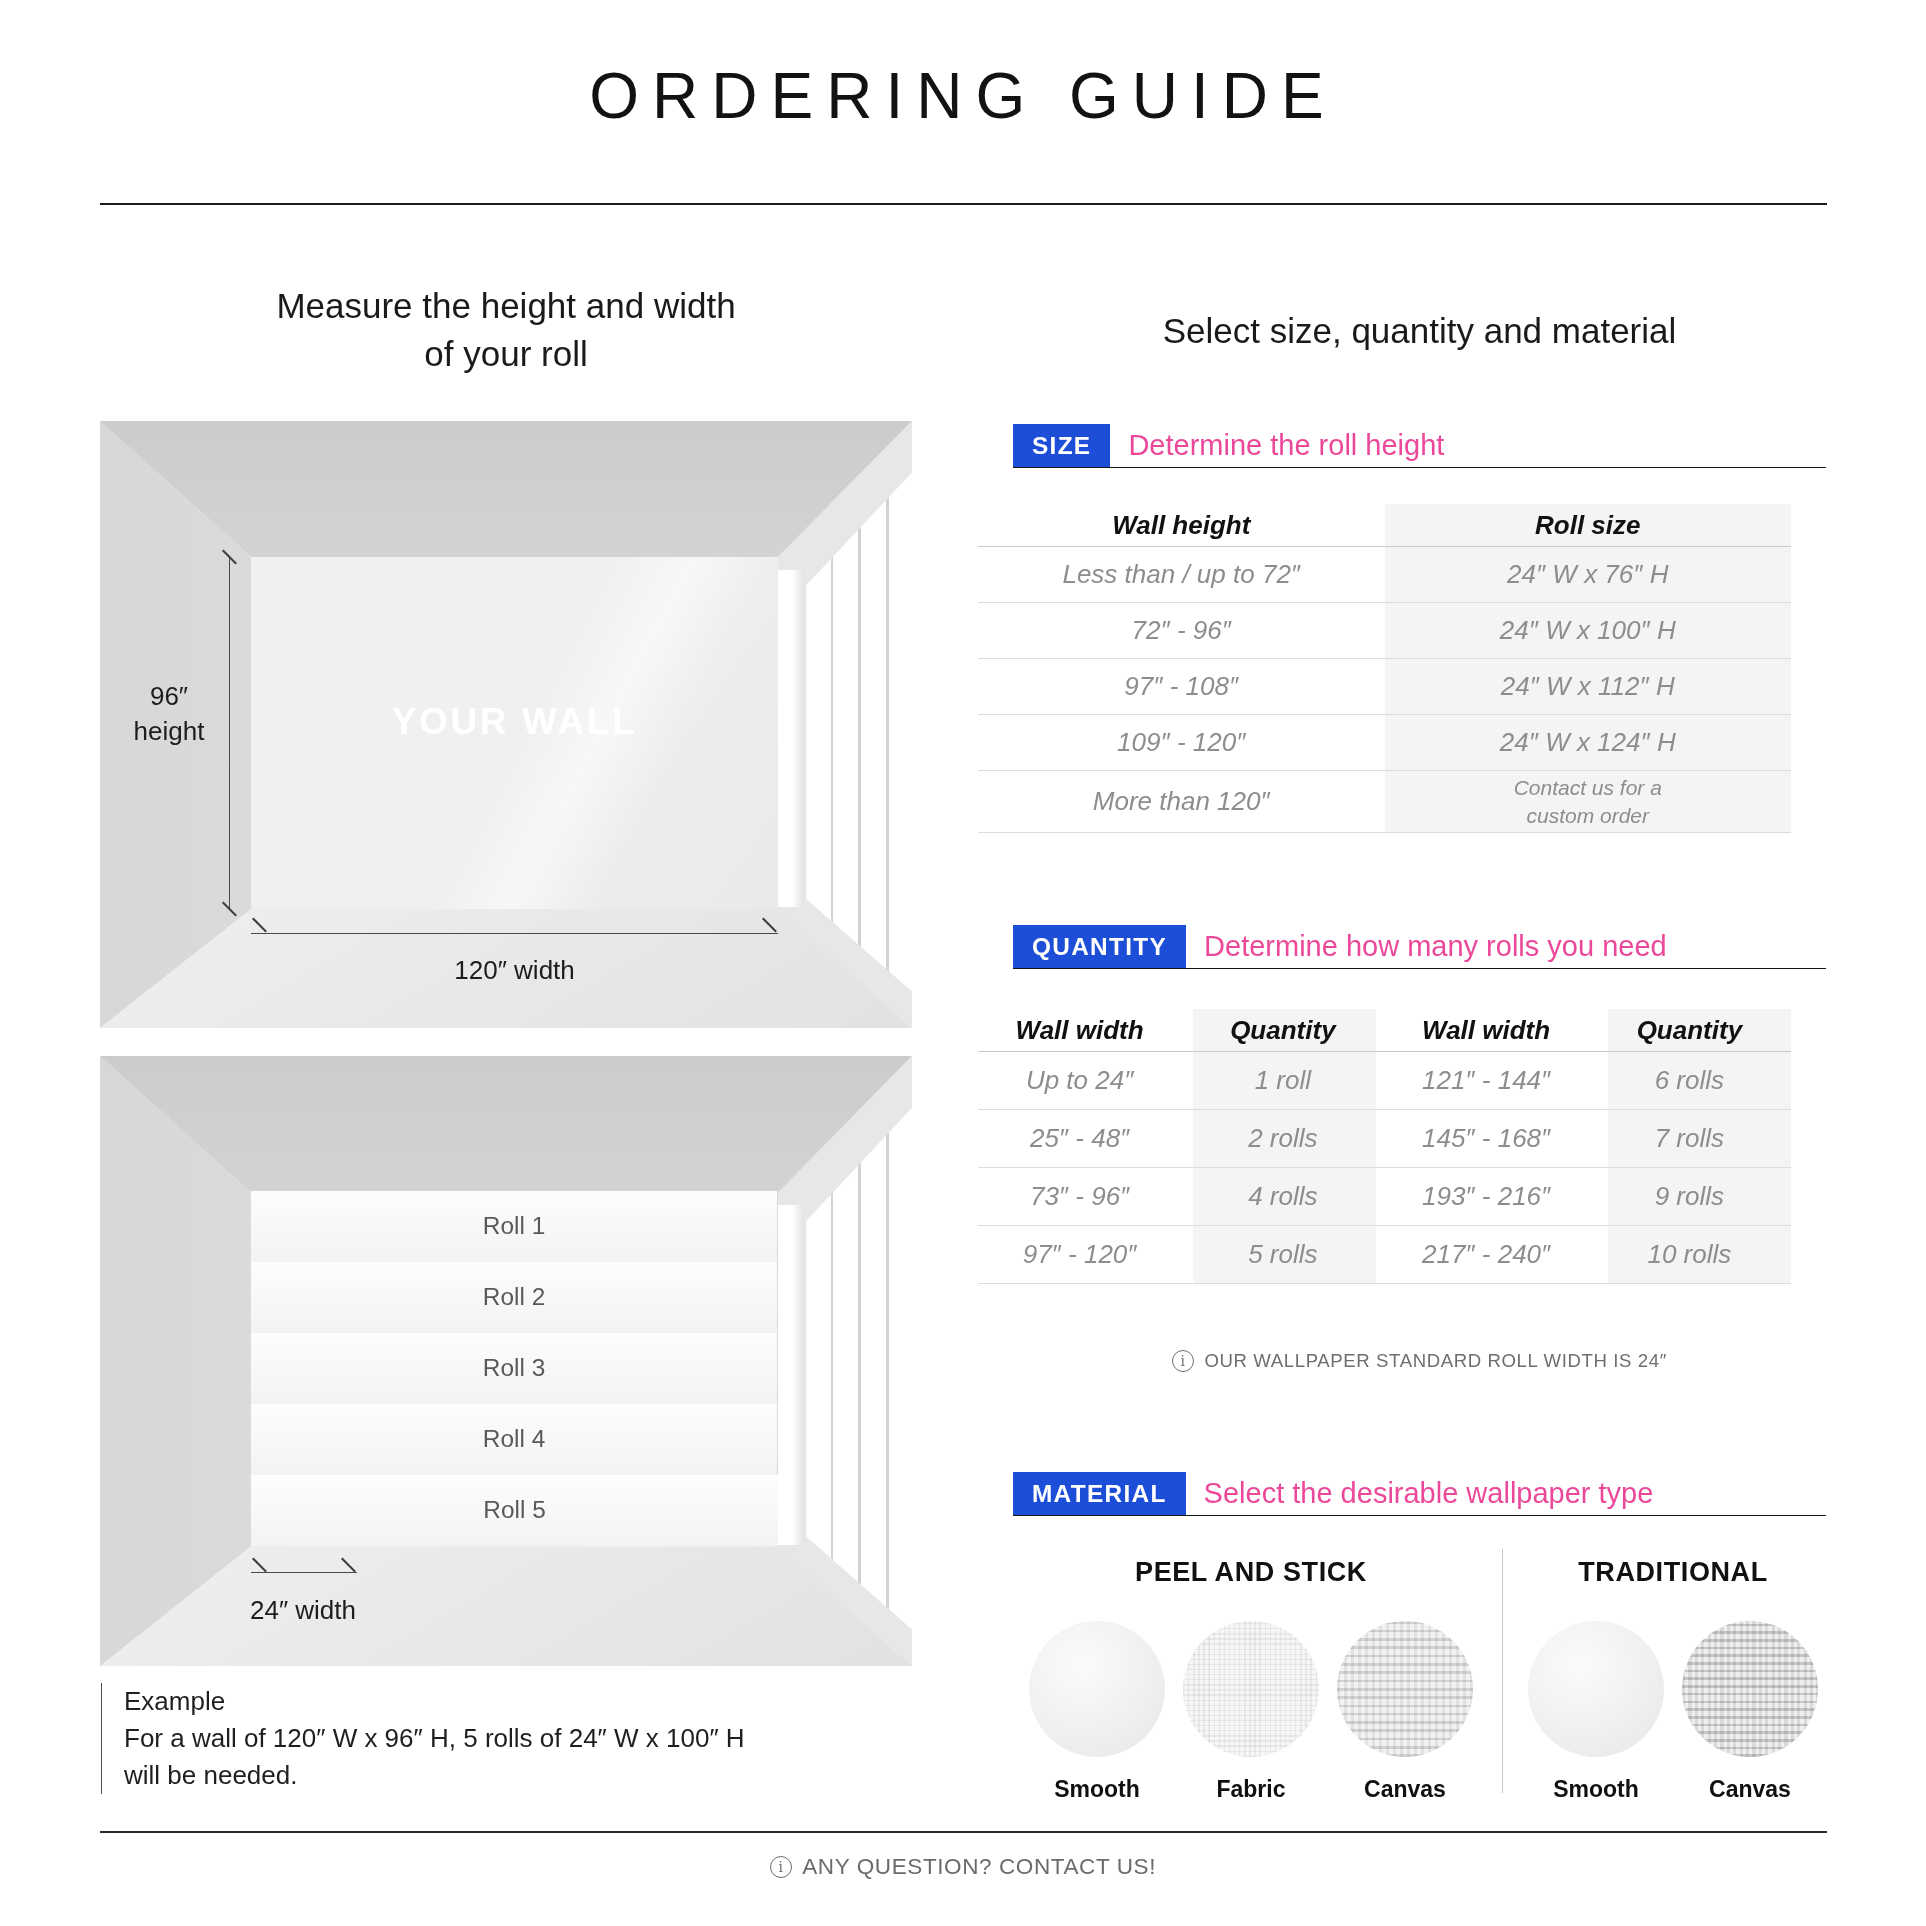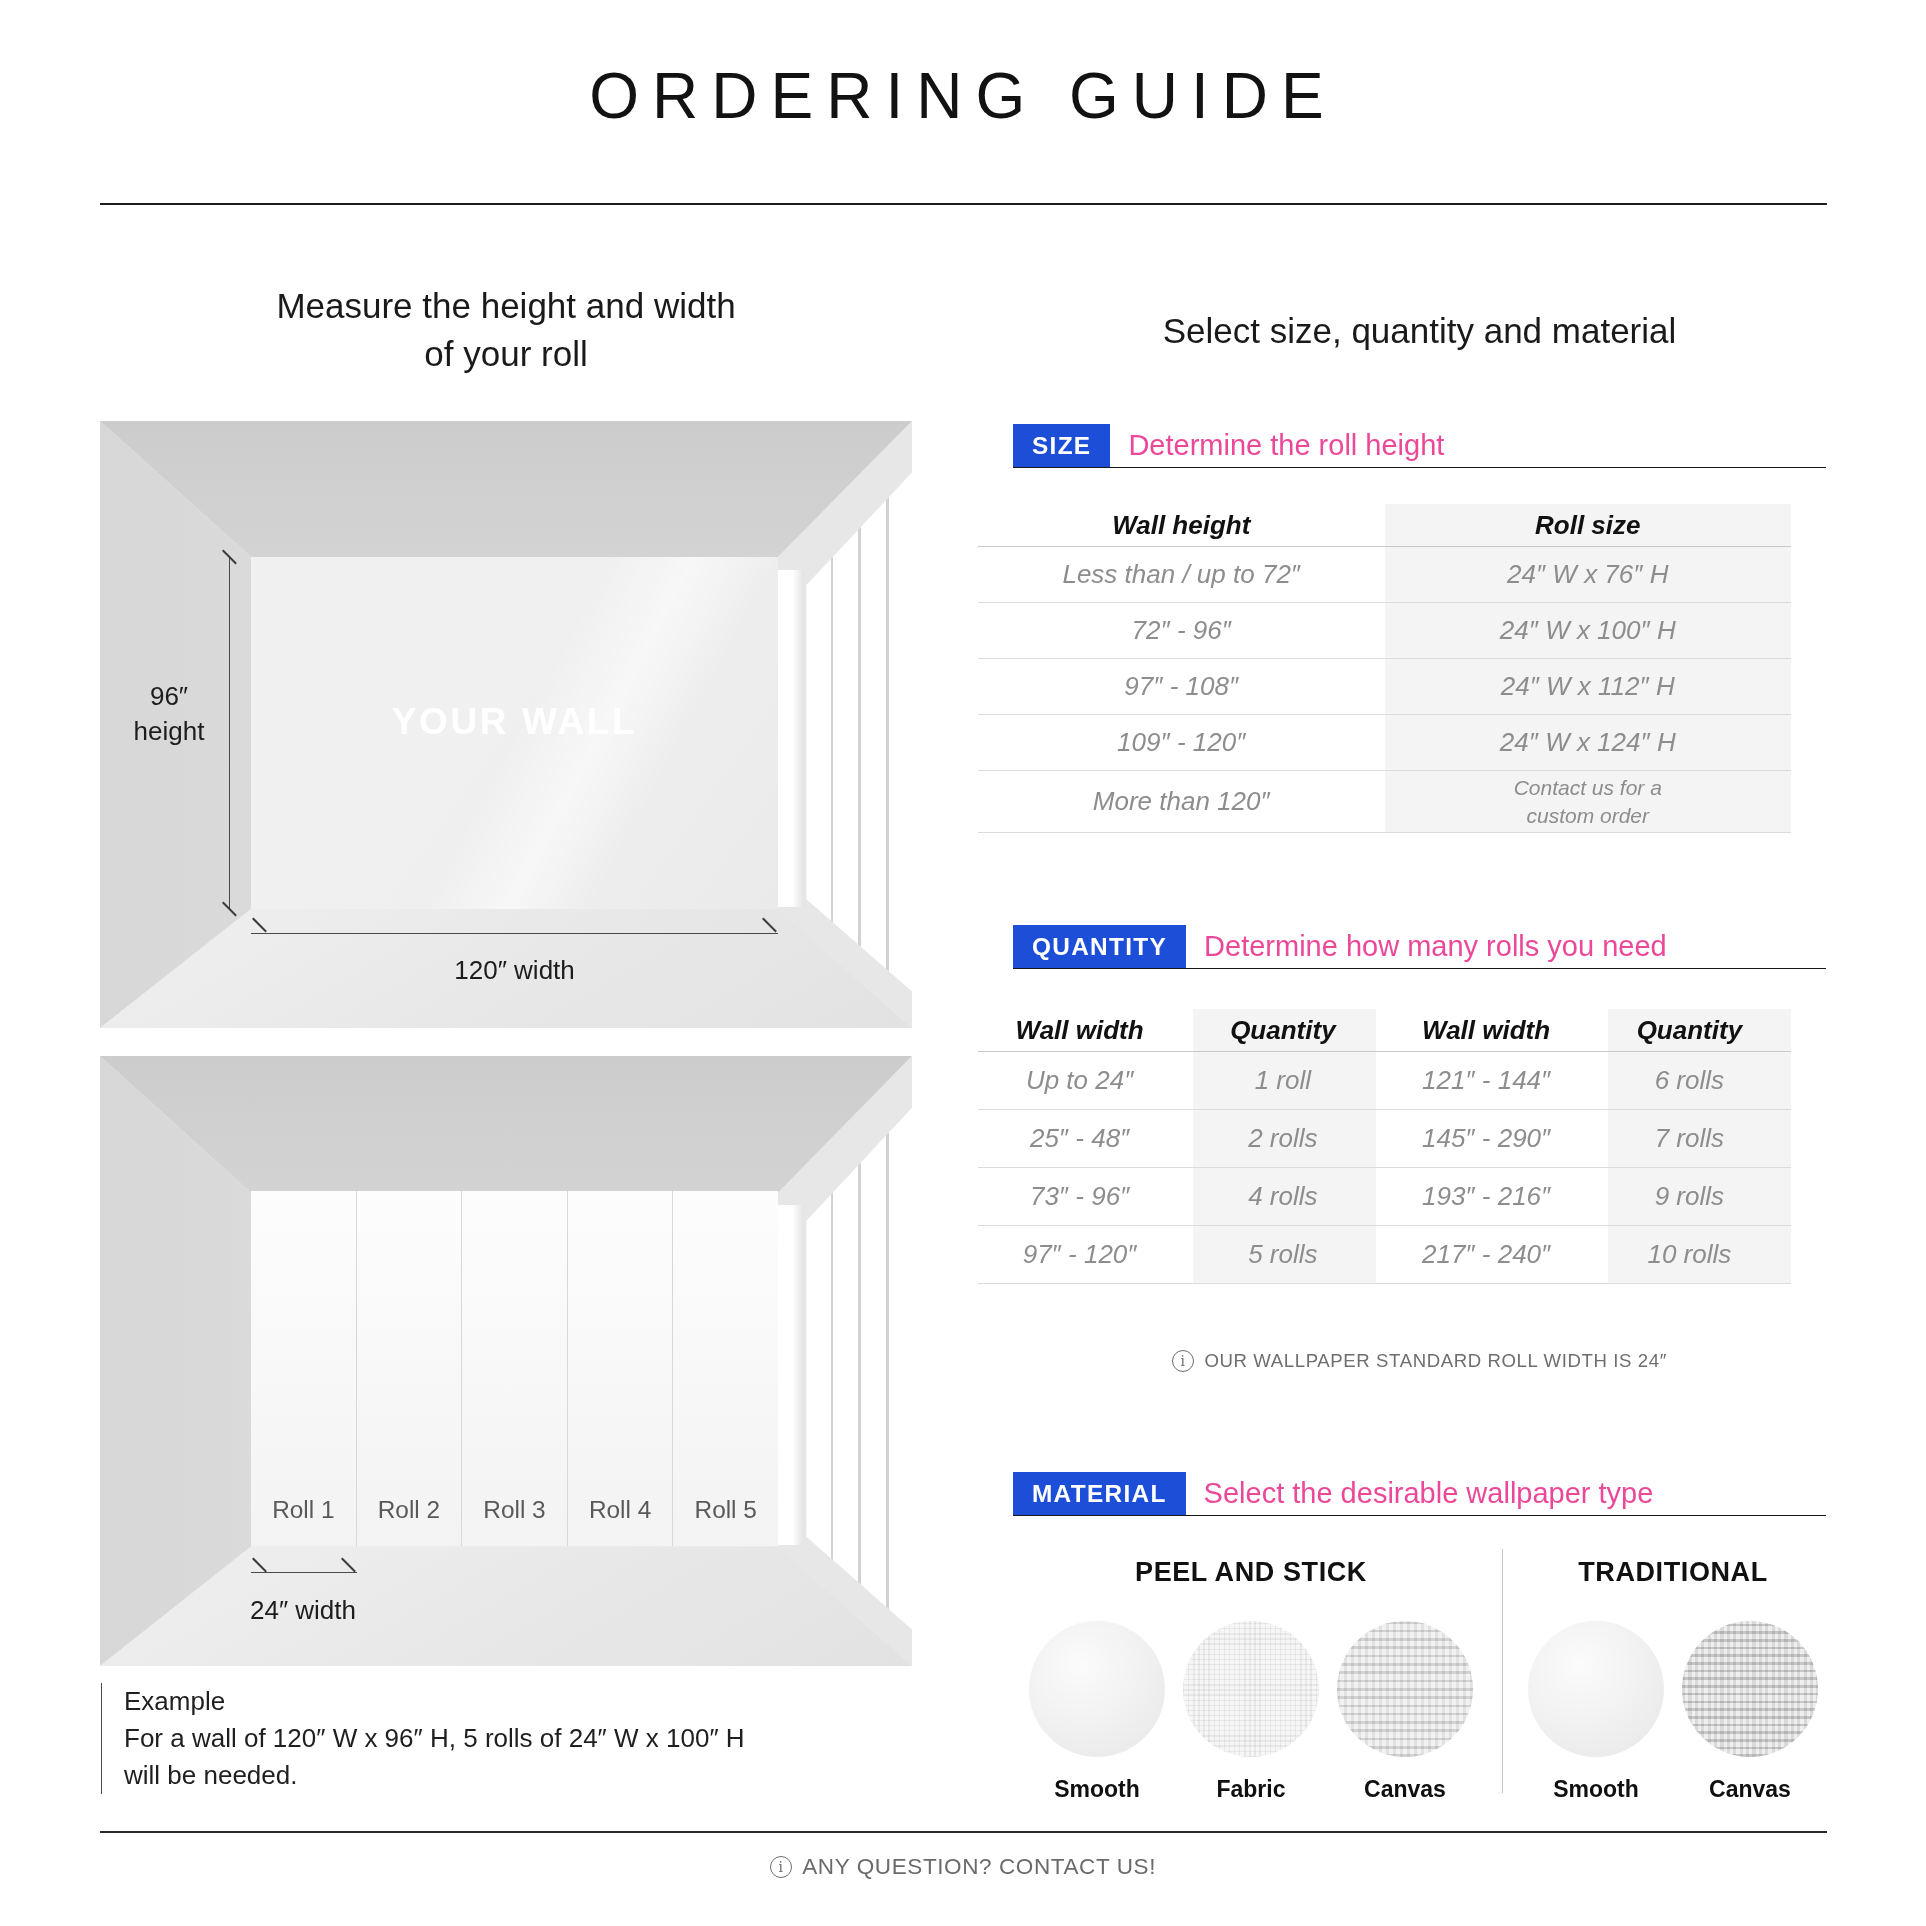--- a/index.html
+++ b/index.html
@@ -32,21 +32,21 @@
   .win-pane { clip-path:polygon(87% 27%,100% 8.5%,100% 94%,87% 78.8%); background:linear-gradient(90deg,#f6f6f6,#ffffff 60%); }
   .mullion { position:absolute; top:0; bottom:0; width:2.6px; background:#d2d2d2; }
   .win-frame { position:absolute; left:83.5%; width:3.2%; top:24.5%; height:55.6%; background:linear-gradient(90deg,#ffffff 55%,#e3e3e3); }
   .wall-back { position:absolute; left:18.6%; top:22.4%; width:64.9%; height:58%; background:linear-gradient(125deg,#f0f0f0 45%,#eaeaea); }
   .light-shaft { position:absolute; inset:0; background:linear-gradient(118deg,rgba(255,255,255,0) 50%,rgba(255,255,255,0.55) 62%,rgba(255,255,255,0) 74%); }
   .your-wall {
     position:absolute; left:0; top:41%; width:100%; text-align:center;
     color:#ffffff; font-weight:bold; font-size:37px; letter-spacing:2.6px;
   }
   
-  .panels { position:absolute; left:18.6%; top:22.2%; width:64.9%; height:58.2%; display:flex; }
+  .panels { position:absolute; left:18.6%; top:22.2%; width:64.9%; height:58.2%; display:flex;flex-direction:column; }
   .panel { flex:1; position:relative; background:linear-gradient(180deg,#fdfdfd,#f3f3f3); border-right:1.3px solid #d8d8d8; }
   .panel:last-child { border-right:none; }
   .panel-label { position:absolute; bottom:22px; left:0; width:100%; text-align:center; font-size:24.4px; color:#595959; }
 
   
   .dim-v { position:absolute; left:15.9%; top:22.4%; height:58%; width:1.3px; background:#4a4a4a; }
   .dim-h { position:absolute; height:1.3px; background:#4a4a4a; }
   .room1 .dim-h { left:18.6%; width:64.9%; top:84.3%; }
   .room2 .dim-h { left:18.6%; width:13%; top:84.6%; }
   .tick { position:absolute; width:19px; height:1.9px; background:#3c3c3c; transform:rotate(45deg); }
@@ -245,21 +245,21 @@
     </div>
     <div class="trow body">
       <div class="cell">Up to 24″</div>
       <div class="cell">1 roll</div>
       <div class="cell">121″ - 144″</div>
       <div class="cell">6 rolls</div>
     </div>
     <div class="trow body">
       <div class="cell">25″ - 48″</div>
       <div class="cell">2 rolls</div>
-      <div class="cell">145″ - 290″</div>
+      <div class="cell">145″ - 168″</div>
       <div class="cell">7 rolls</div>
     </div>
     <div class="trow body">
       <div class="cell">73″ - 96″</div>
       <div class="cell">4 rolls</div>
       <div class="cell">193″ - 216″</div>
       <div class="cell">9 rolls</div>
     </div>
     <div class="trow body">
       <div class="cell">97″ - 120″</div>

